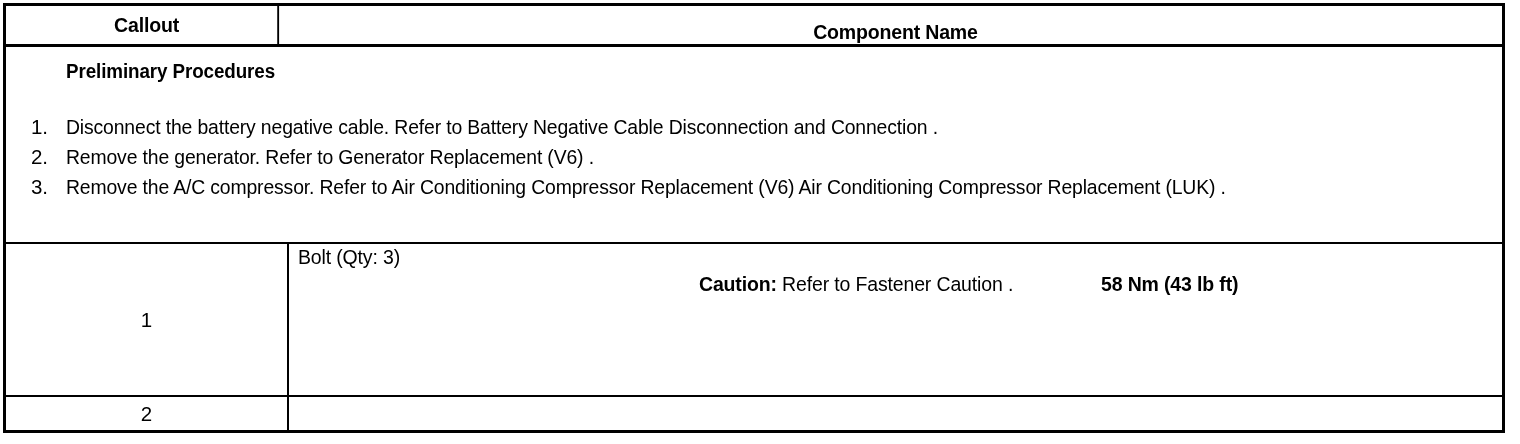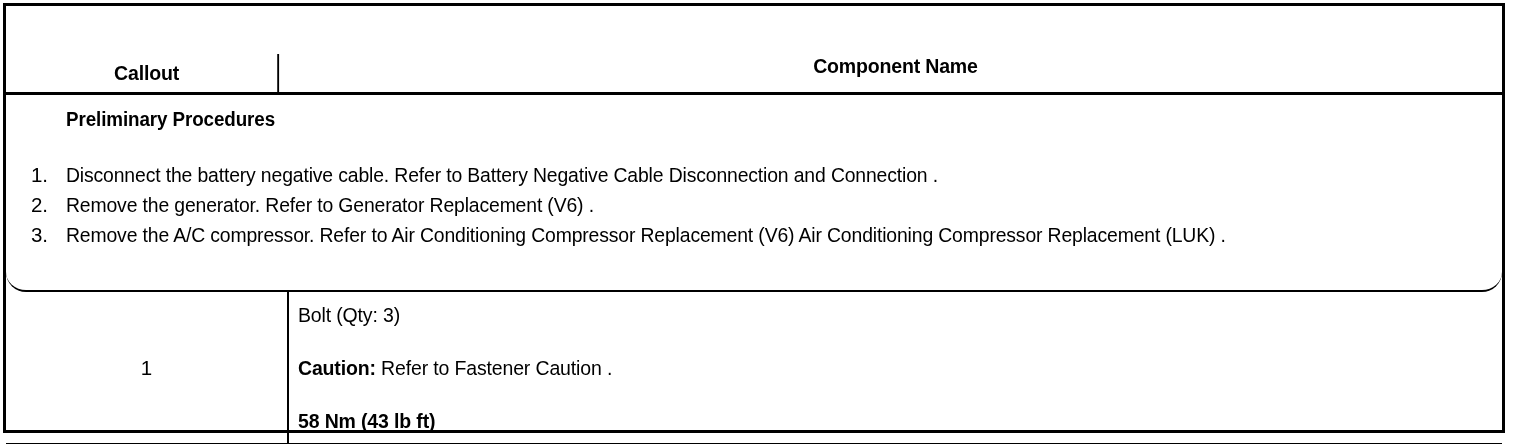--- a/index.html
+++ b/index.html
@@ -32,21 +32,20 @@
     box-sizing: border-box;
     border: 3px solid #000000;
     border-collapse: collapse;
     background: #ffffff;
   }
 
   .row {
     display: flex;
     box-sizing: border-box;
     width: 100%;
-    margin-top: 48px;
   }
 
   
   .row-header {
     height: 41px;
     border-bottom: 3px solid #000000;
   }
   .cell-callout-head {
     width: 283px;
     box-sizing: border-box;
@@ -57,38 +56,37 @@
     font-weight: bold;
     font-size: 21px;
     letter-spacing: -0.2px;
     transform: scaleX(0.93);
     transform-origin: center;
   }
   .cell-component-head {
     flex: 1;
     box-sizing: border-box;
     display: flex;
-    align-items: flex-start;
+    align-items: flex-end;
     justify-content: center;
     font-weight: bold;
     font-size: 21px;
     letter-spacing: -0.2px;
   }
   .cell-component-head .hdr-inner {
     transform: scaleX(0.93);
     transform-origin: center;
     display: inline-block;
   }
 
   
   .row-prelim {
     height: 195px;
     border-bottom: 2px solid #000000;
     display: block;
-    border-radius: 20px;
   }
   .prelim-inner {
     padding: 10px 0 0 0;
   }
   .prelim-title {
     font-weight: bold;
     font-size: 20px;
     margin-left: 60px;
     margin-top: 3px;
     letter-spacing: -0.1px;
@@ -141,21 +139,20 @@
     display: flex;
     align-items: center;
     justify-content: center;
     font-size: 20.5px;
   }
   .cell-component {
     flex: 1;
     box-sizing: border-box;
     padding-left: 9px;
     display: flex;
-    flex-direction: column;
     justify-content: center;
   }
   .comp-line {
     font-size: 20.5px;
     line-height: 26px;
     letter-spacing: -0.15px;
     transform: scaleX(0.95);
     transform-origin: left center;
     width: 105.2%;
     white-space: nowrap;

